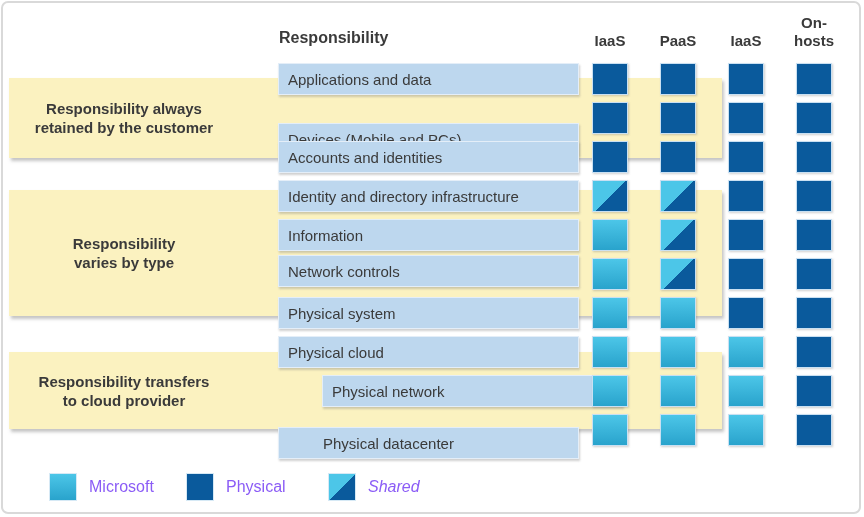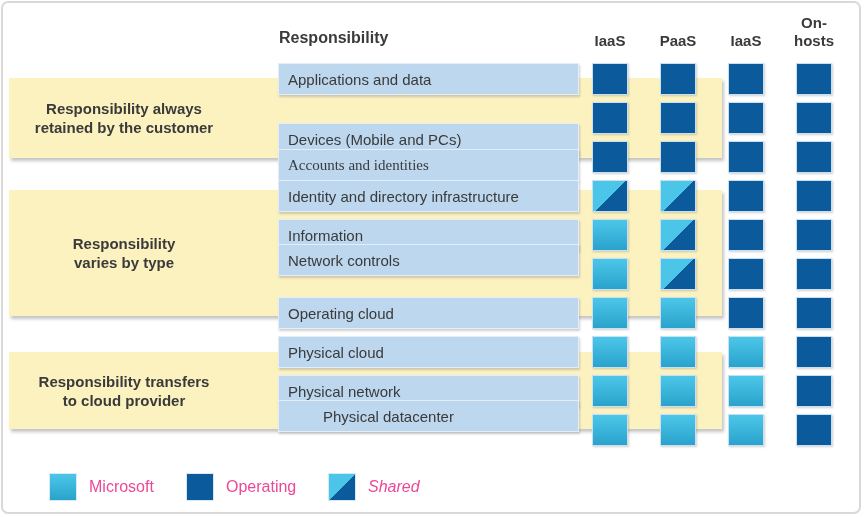--- a/index.html
+++ b/index.html
@@ -60,21 +60,21 @@
     position:absolute; top:470px; width:28px; height:28px;
     border:1px solid #d6e9f5; box-sizing:border-box;
   }
   .swatch.customer  { background:var(--customer,#0a5a9c); }
   .swatch.microsoft { background:linear-gradient(180deg, var(--ms-top,#4cc6e8), var(--ms-bottom,#29a3cc)); }
   .swatch.shared    { background:linear-gradient(135deg, var(--ms-top,#4cc6e8) 50%, var(--customer,#0a5a9c) 50.5%); }
 
   .legend-label {
     position:absolute; top:470px; height:28px;
     display:flex; align-items:center;
-    font-size:16px; color:#ec4899; white-space:nowrap;
+    font-size:16px; color:#8b5cf6; white-space:nowrap;
   }
 </style>
 </head>
 <body>
 
 <div class="card">
 
   <div class="hdr-resp">Responsibility</div>
 
   <div id="colHeaders">
@@ -102,64 +102,64 @@
       <div class="row-label" style="top: 60px;">Applications and data</div>
       <div class="cell customer" style="left: 589px; top: 60px;"></div>
       <div class="cell customer" style="left: 657px; top: 60px;"></div>
       <div class="cell customer" style="left: 725px; top: 60px;"></div>
       <div class="cell customer" style="left: 793px; top: 60px;"></div>
       <div class="row-label" style="top: 99px; margin-top: 21px;">Devices (Mobile and PCs)</div>
       <div class="cell customer" style="left: 589px; top: 99px;"></div>
       <div class="cell customer" style="left: 657px; top: 99px;"></div>
       <div class="cell customer" style="left: 725px; top: 99px;"></div>
       <div class="cell customer" style="left: 793px; top: 99px;"></div>
-      <div class="row-label" style="top: 146px; font-family: Liberation Serif, serif;">Accounts and identities</div>
+      <div class="row-label" style="top: 138px;">Accounts and identities</div>
       <div class="cell customer" style="left: 589px; top: 138px;"></div>
       <div class="cell customer" style="left: 657px; top: 138px;"></div>
       <div class="cell customer" style="left: 725px; top: 138px;"></div>
       <div class="cell customer" style="left: 793px; top: 138px;"></div>
       <div class="row-label" style="top: 177px; text-align: right;">Identity and directory infrastructure</div>
       <div class="cell shared" style="left: 589px; top: 177px;"></div>
       <div class="cell shared" style="left: 657px; top: 177px;"></div>
       <div class="cell customer" style="left: 725px; top: 177px;"></div>
       <div class="cell customer" style="left: 793px; top: 177px;"></div>
       <div class="row-label" style="top: 216px;">Information</div>
       <div class="cell microsoft" style="left: 589px; top: 216px;"></div>
       <div class="cell shared" style="left: 657px; top: 216px;"></div>
       <div class="cell customer" style="left: 725px; top: 216px;"></div>
       <div class="cell customer" style="left: 793px; top: 216px;"></div>
-      <div class="row-label" style="top: 241px; text-align: center;">Network controls</div>
+      <div class="row-label" style="top: 252px; text-align: center;">Network controls</div>
       <div class="cell microsoft" style="left: 589px; top: 255px;"></div>
       <div class="cell shared" style="left: 657px; top: 255px;"></div>
       <div class="cell customer" style="left: 725px; top: 255px;"></div>
       <div class="cell customer" style="left: 793px; top: 255px;"></div>
-      <div class="row-label" style="top: 294px;">Operating cloud</div>
+      <div class="row-label" style="top: 294px;">Physical system</div>
       <div class="cell microsoft" style="left: 589px; top: 294px;"></div>
       <div class="cell microsoft" style="left: 657px; top: 294px;"></div>
       <div class="cell customer" style="left: 725px; top: 294px;"></div>
       <div class="cell customer" style="left: 793px; top: 294px;"></div>
       <div class="row-label" style="top: 333px;">Physical cloud</div>
       <div class="cell microsoft" style="left: 589px; top: 333px;"></div>
       <div class="cell microsoft" style="left: 657px; top: 333px;"></div>
       <div class="cell microsoft" style="left: 725px; top: 333px;"></div>
       <div class="cell customer" style="left: 793px; top: 333px;"></div>
-      <div class="row-label" style="top: 372px;">Physical network</div>
+      <div class="row-label" style="top: 372px; margin-left: 44px;">Physical network</div>
       <div class="cell microsoft" style="left: 589px; top: 372px;"></div>
       <div class="cell microsoft" style="left: 657px; top: 372px;"></div>
       <div class="cell microsoft" style="left: 725px; top: 372px;"></div>
       <div class="cell customer" style="left: 793px; top: 372px;"></div>
-      <div class="row-label" style="top: 397px; padding-left: 44px;">Physical datacenter</div>
+      <div class="row-label" style="top: 424px; padding-left: 44px;">Physical datacenter</div>
       <div class="cell microsoft" style="left: 589px; top: 411px;"></div>
       <div class="cell microsoft" style="left: 657px; top: 411px;"></div>
       <div class="cell microsoft" style="left: 725px; top: 411px;"></div>
       <div class="cell customer" style="left: 793px; top: 411px;"></div>
     </div>
 
   <div id="legend">
       <div class="swatch microsoft" style="left: 46px;"></div>
       <div class="legend-label" style="left: 86px;">Microsoft</div>
       <div class="swatch customer" style="left: 183px;"></div>
-      <div class="legend-label" style="left: 223px;">Operating</div>
+      <div class="legend-label" style="left: 223px;">Physical</div>
       <div class="swatch shared" style="left: 325px;"></div>
       <div class="legend-label" style="left: 365px; font-style: italic;">Shared</div>
     </div>
 
 </div>
 
 </body></html>

